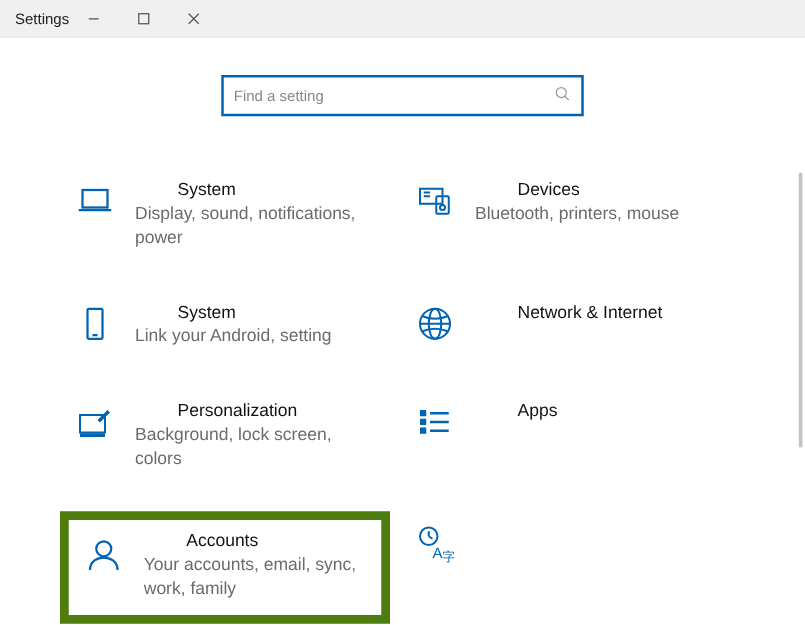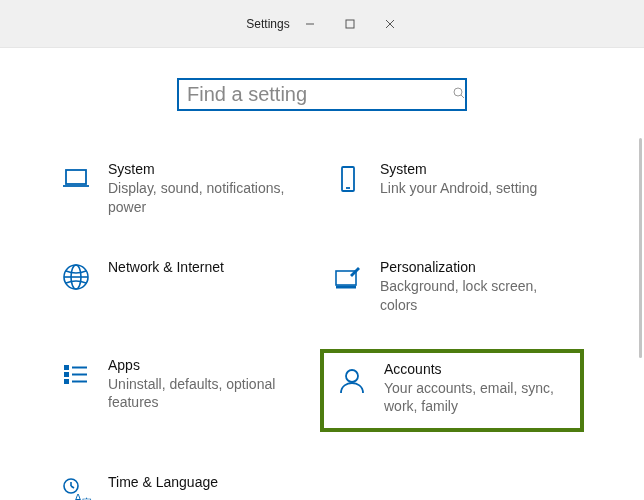--- a/index.html
+++ b/index.html
@@ -5,25 +5,25 @@
   * { box-sizing: border-box; margin: 0; padding: 0; }
   body {
     font-family: "Segoe UI", Arial, sans-serif;
     background: #fff;
     width: 644px;
     height: 500px;
     overflow: hidden;
     position: relative;
   }
   .titlebar {
-    height: 48px;
+    height: 30px;
     background: #f0f0f0;
     display: flex;
     align-items: center;
-    justify-content: center;
+    justify-content: flex-start;
     border-bottom: 1px solid #e6e6e6;
   }
   .titlebar .title {
     font-size: 12px;
     padding-left: 12px;
     color: #222;
   }
   .window-controls {
     display: flex;
     height: 100%;
@@ -53,21 +53,21 @@
     border: 2px solid #0064b3;
     display: flex;
     align-items: center;
     padding: 0 8px;
     cursor: text;
   }
   .search input {
     flex: 1;
     border: none;
     outline: none;
-    font-size: 20px;
+    font-size: 12px;
     color: #4c1d95;
     background: transparent;
   }
   .search input::placeholder { color: #888; }
   .search .sicon { color: #888; font-size: 12px; }
   .grid {
     display: grid;
     grid-template-columns: 1fr 1fr;
     column-gap: 20px;
     row-gap: 42px;
@@ -88,28 +88,29 @@
     justify-content: center;
     margin-top: 2px;
   }
   .cat .icon svg { width: 32px; height: 32px; stroke: #0064b3; }
   .cat .txt { flex: 1; padding-right: 10px; }
   .cat .name {
     font-size: 14px;
     color: #111;
     font-weight: 400;
     margin-bottom: 2px;
+    margin-left: 34px;
   }
   .cat .desc {
     font-size: 14px;
     color: #6b6b6b;
     line-height: 1.35;
   }
   .highlight {
-    border: 4px solid #4d7c0f;
+    border: 7px solid #4d7c0f;
     margin-left: -12px;
     padding: 8px 10px 12px 12px;
     margin-top: -8px;
   }
   .highlight .icon { margin-top: 4px; }
   .scrollbar-track {
     position: absolute;
     right: 2px;
     top: 138px;
     width: 3px;
@@ -165,20 +166,35 @@
             <rect x="6" y="7" width="20" height="14"></rect>
             <line x1="3" y1="23" x2="29" y2="23"></line>
           </svg>
       </div>
       <div class="txt">
         <div class="name">System</div>
         <div class="desc">Display, sound, notifications, power</div>
       </div>
     </div>
 
+    <div class="cat">
+      <div class="icon">
+        <svg viewBox="0 0 32 32" fill="none" stroke-width="1.6">
+            <rect x="4" y="6" width="18" height="12"></rect>
+            <line x1="7" y1="9" x2="12" y2="9"></line>
+            <line x1="7" y1="12" x2="12" y2="12"></line>
+            <rect x="17" y="12" width="10" height="14" rx="1"></rect>
+            <circle cx="22" cy="21" r="2"></circle>
+          </svg>
+      </div>
+      <div class="txt">
+        <div class="name">Devices</div>
+        <div class="desc">Bluetooth, printers, mouse</div>
+      </div>
+    </div>
 
     <div class="cat">
       <div class="icon">
         <svg viewBox="0 0 32 32" fill="none" stroke-width="1.8">
             <rect x="10" y="4" width="12" height="24" rx="1"></rect>
             <line x1="14" y1="25" x2="18" y2="25"></line>
           </svg>
       </div>
       <div class="txt">
         <div class="name">System</div>
@@ -221,21 +237,20 @@
             <rect x="5" y="7" width="3" height="3" fill="#0064b3"></rect>
             <line x1="12" y1="8.5" x2="27" y2="8.5"></line>
             <rect x="5" y="14" width="3" height="3" fill="#0064b3"></rect>
             <line x1="12" y1="15.5" x2="27" y2="15.5"></line>
             <rect x="5" y="21" width="3" height="3" fill="#0064b3"></rect>
             <line x1="12" y1="22.5" x2="27" y2="22.5"></line>
           </svg>
       </div>
       <div class="txt">
         <div class="name">Apps</div>
-        <div class="desc">Uninstall, defaults, optional features</div>
       </div>
     </div>
 
     <div class="cat highlight">
       <div class="icon">
         <svg viewBox="0 0 32 32" fill="none" stroke-width="1.8">
             <circle cx="16" cy="11" r="6"></circle>
             <path d="M5 28 C5 21 11 18 16 18 C21 18 27 21 27 28"></path>
           </svg>
       </div>
@@ -249,20 +264,19 @@
       <div class="icon">
         <svg viewBox="0 0 32 32" fill="none" stroke-width="1.6">
             <circle cx="11" cy="10" r="7"></circle>
             <line x1="11" y1="6" x2="11" y2="10"></line>
             <line x1="11" y1="10" x2="14" y2="12"></line>
             <text x="14" y="27" font-size="12" fill="#0064b3" stroke="none" font-family="Arial">A</text>
             <text x="22" y="30" font-size="10" fill="#0064b3" stroke="none" font-family="Arial">字</text>
           </svg>
       </div>
       <div class="txt">
-        <div class="name">Time &amp; Language</div>
       </div>
     </div>
 
   </div>
 </div>
 
 <div class="scrollbar-track"></div>
 
 </body></html>

